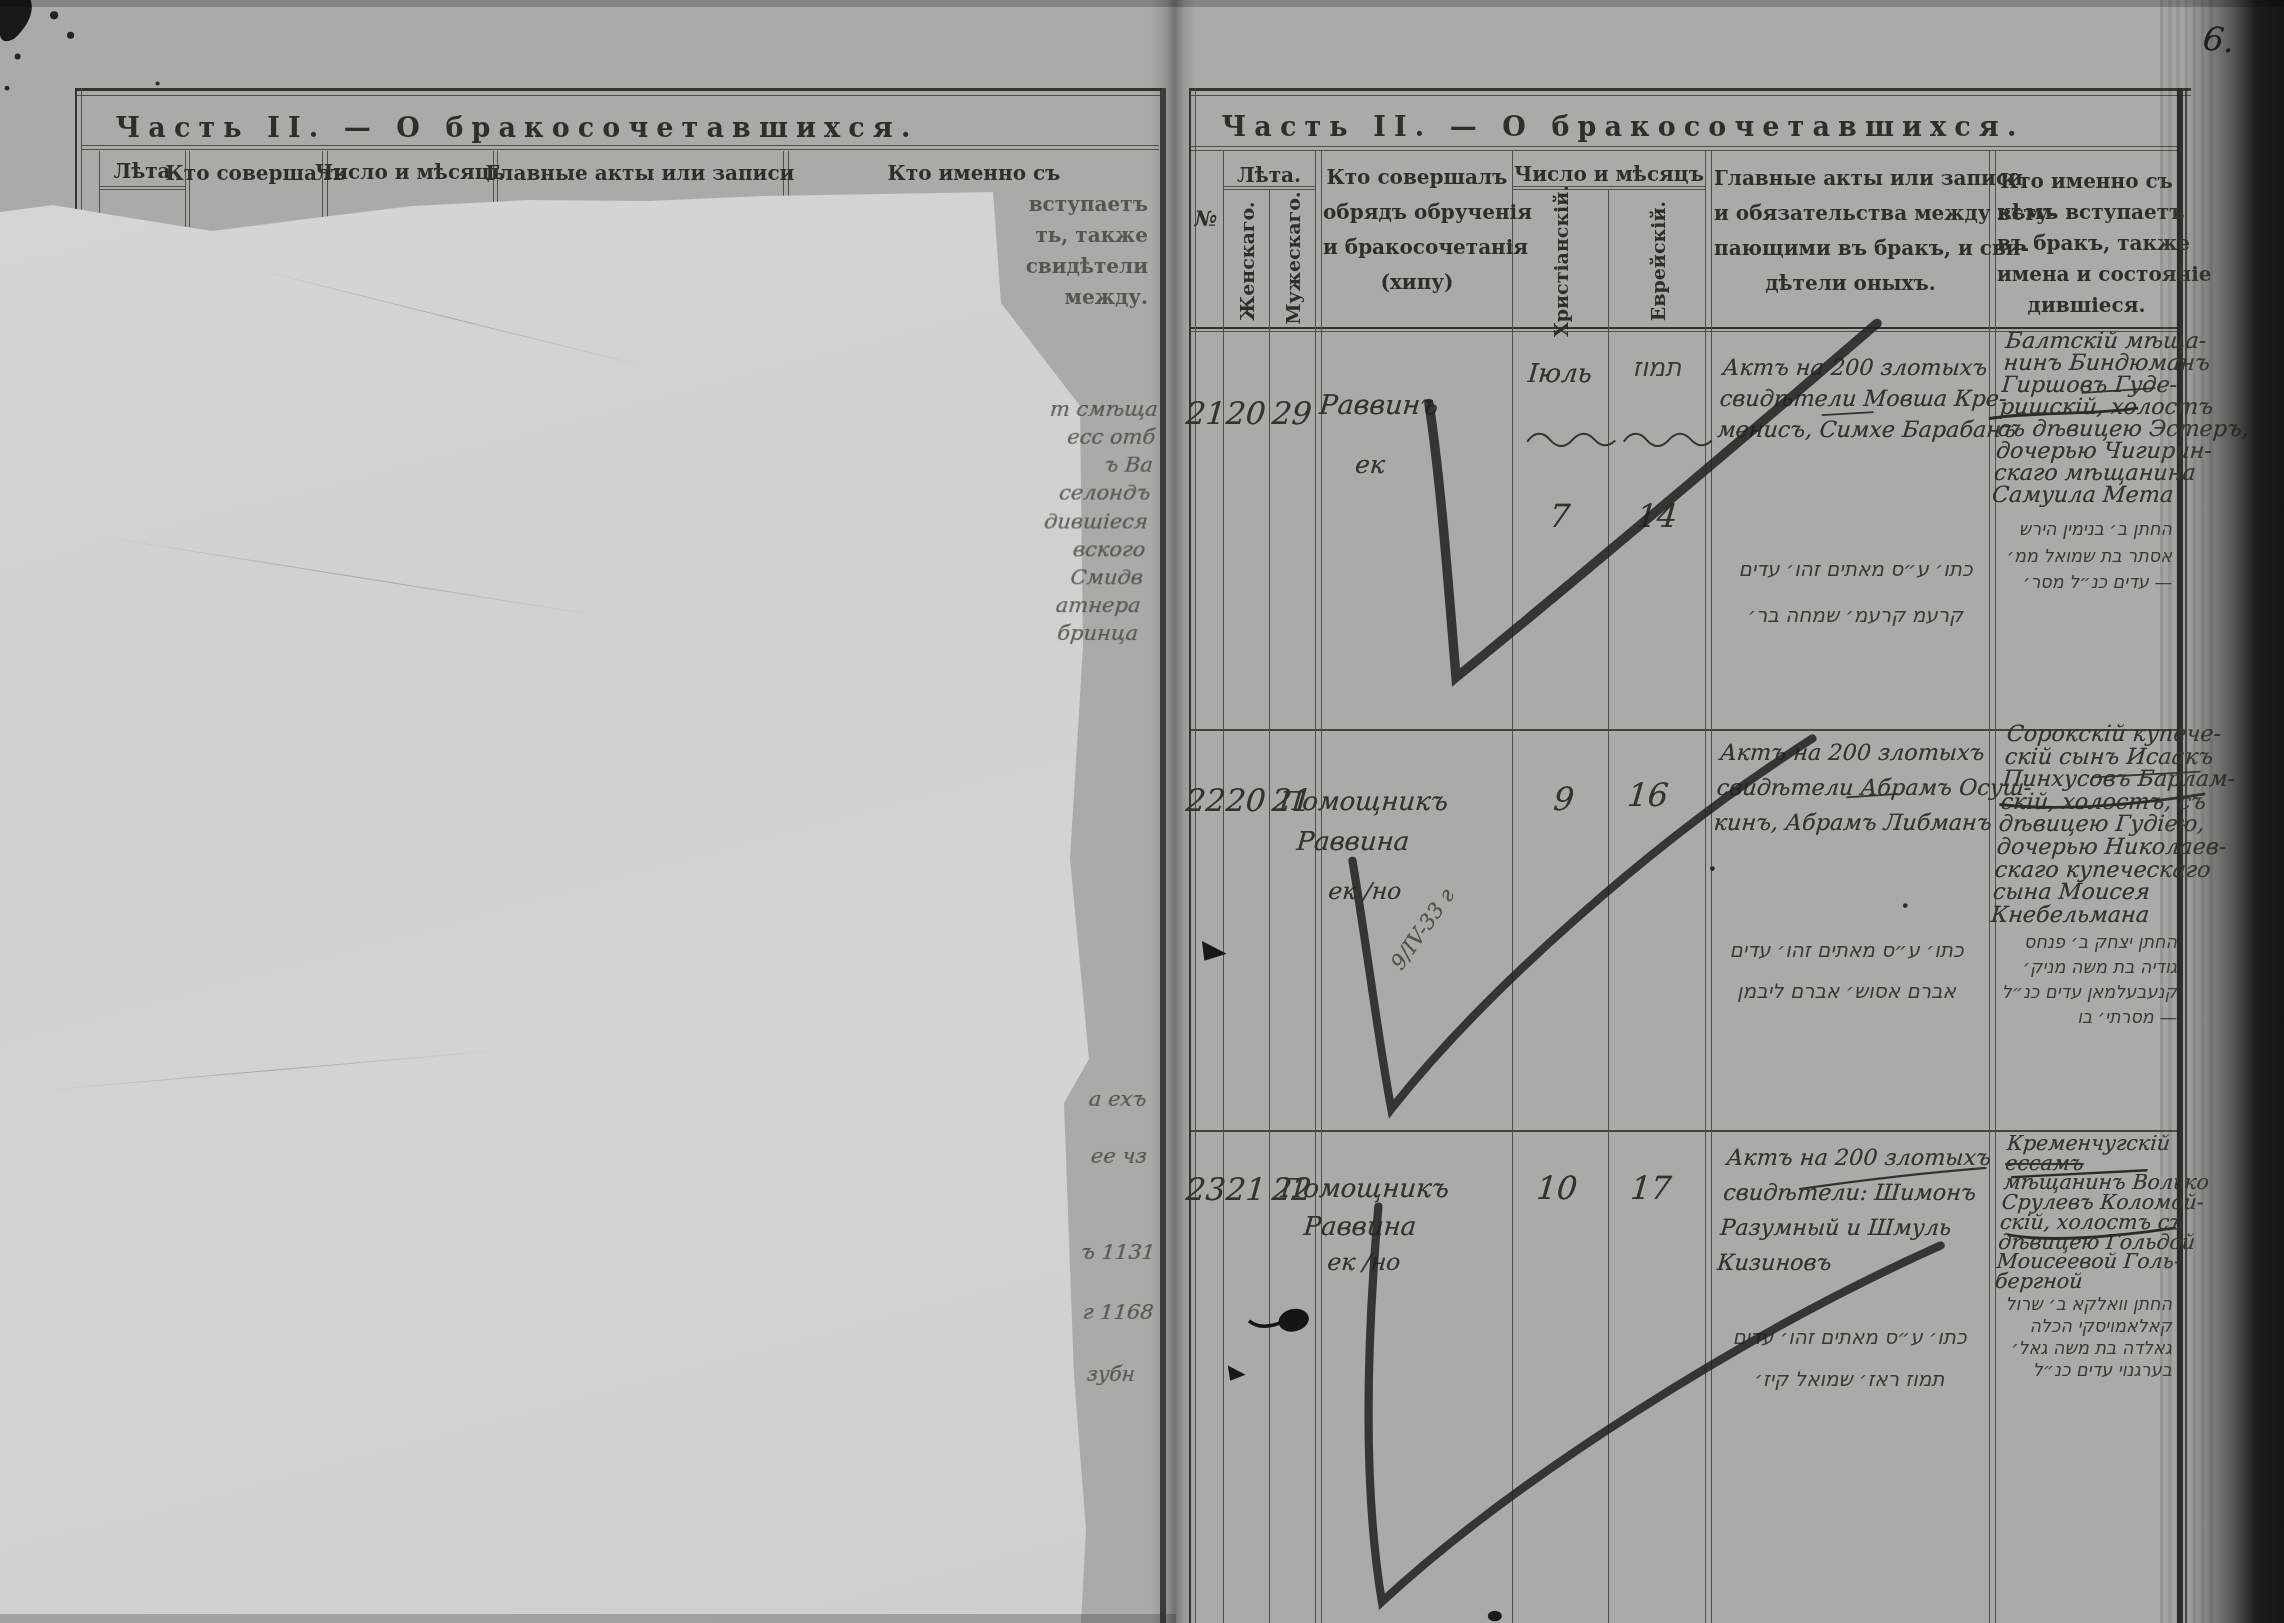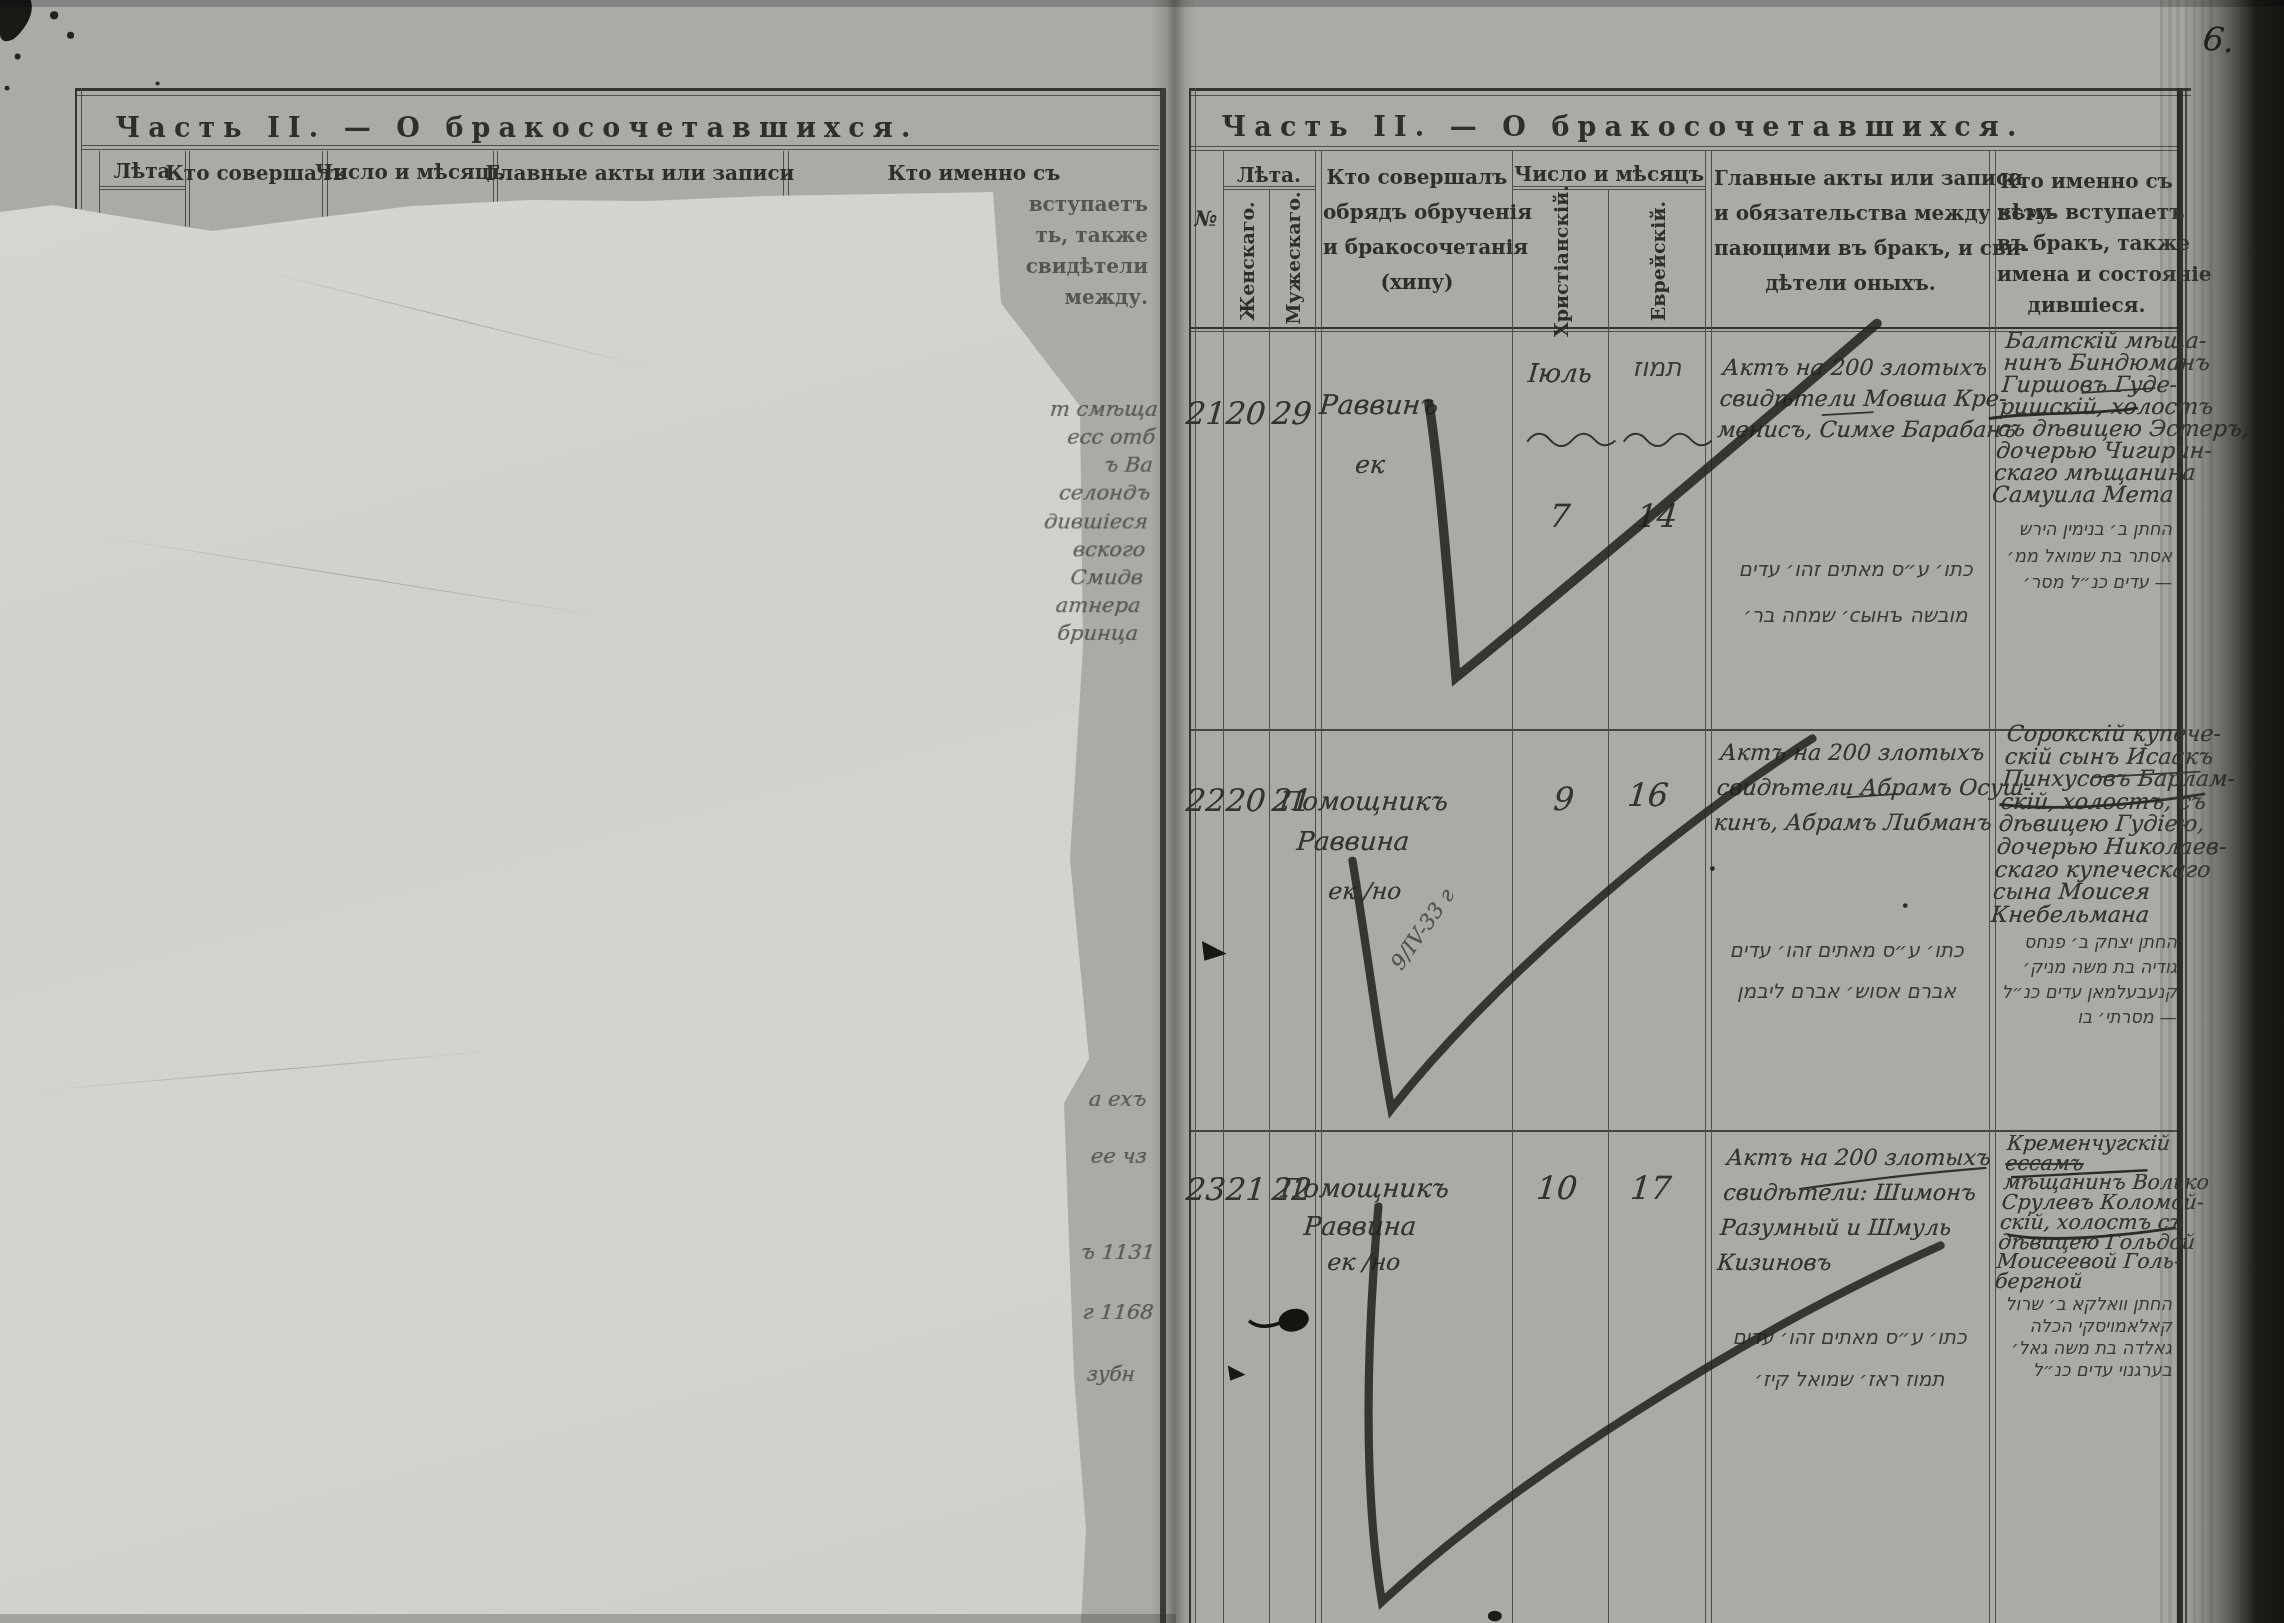--- a/index.html
+++ b/index.html
@@ -156,21 +156,21 @@
       <span class="t hw day skc" style="left:1560px;top:497px">7</span>
       <span class="t heb cent" style="left:1657px;top:353px;font-size:25px">תמוז</span>
       <span class="t hw day skc" style="left:1657px;top:497px">14</span>
       <div class="blk hw sk" style="left:1720px;top:352px;font-size:22.3px;line-height:31px">
         <div>Актъ на 200 злотыхъ</div>
         <div>свидѣтели Мовша Кре-</div>
         <div>менисъ, Симхе Барабанъ</div>
       </div>
       <div class="blk heb" style="left:1732px;top:546px;width:247px;text-align:center;font-size:20px;line-height:46px">
         <div>כתו׳ ע״ס מאתים זהו׳ עדים</div>
-        <div>מובשה сынъ׳ שמחה בר׳</div>
+        <div>קרעמ קרעמ׳ שמחה בר׳</div>
       </div>
       <div class="blk hw sk" style="left:1999px;top:329px;font-size:22.3px;line-height:22px">
         <div>Балтскій мѣща-</div>
         <div>нинъ Биндюманъ</div>
         <div>Гиршовъ Гуде-</div>
         <div>ришскій, холостъ</div>
         <div>съ дѣвицею Эстеръ,</div>
         <div>дочерью Чигирин-</div>
         <div>скаго мѣщанина</div>
         <div>Самуила Мета</div>

